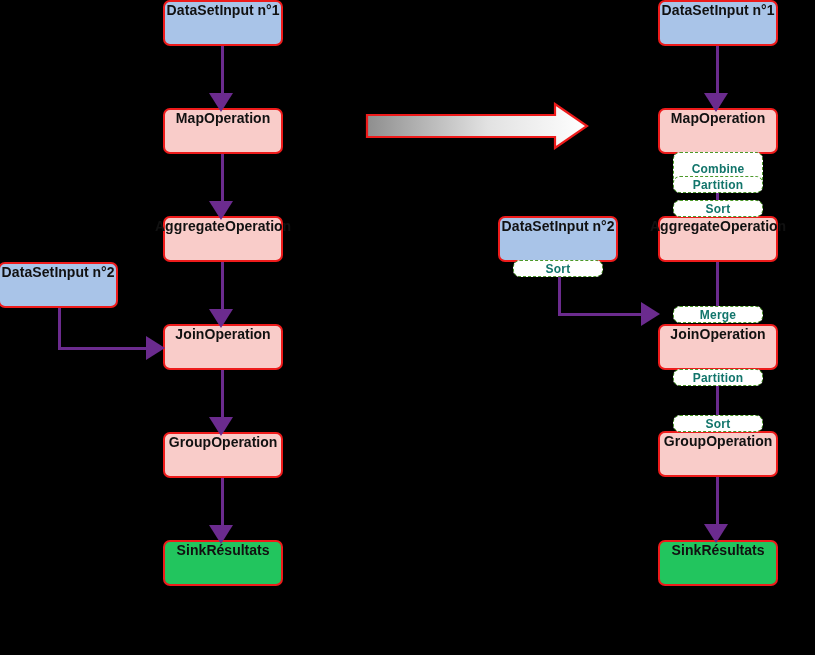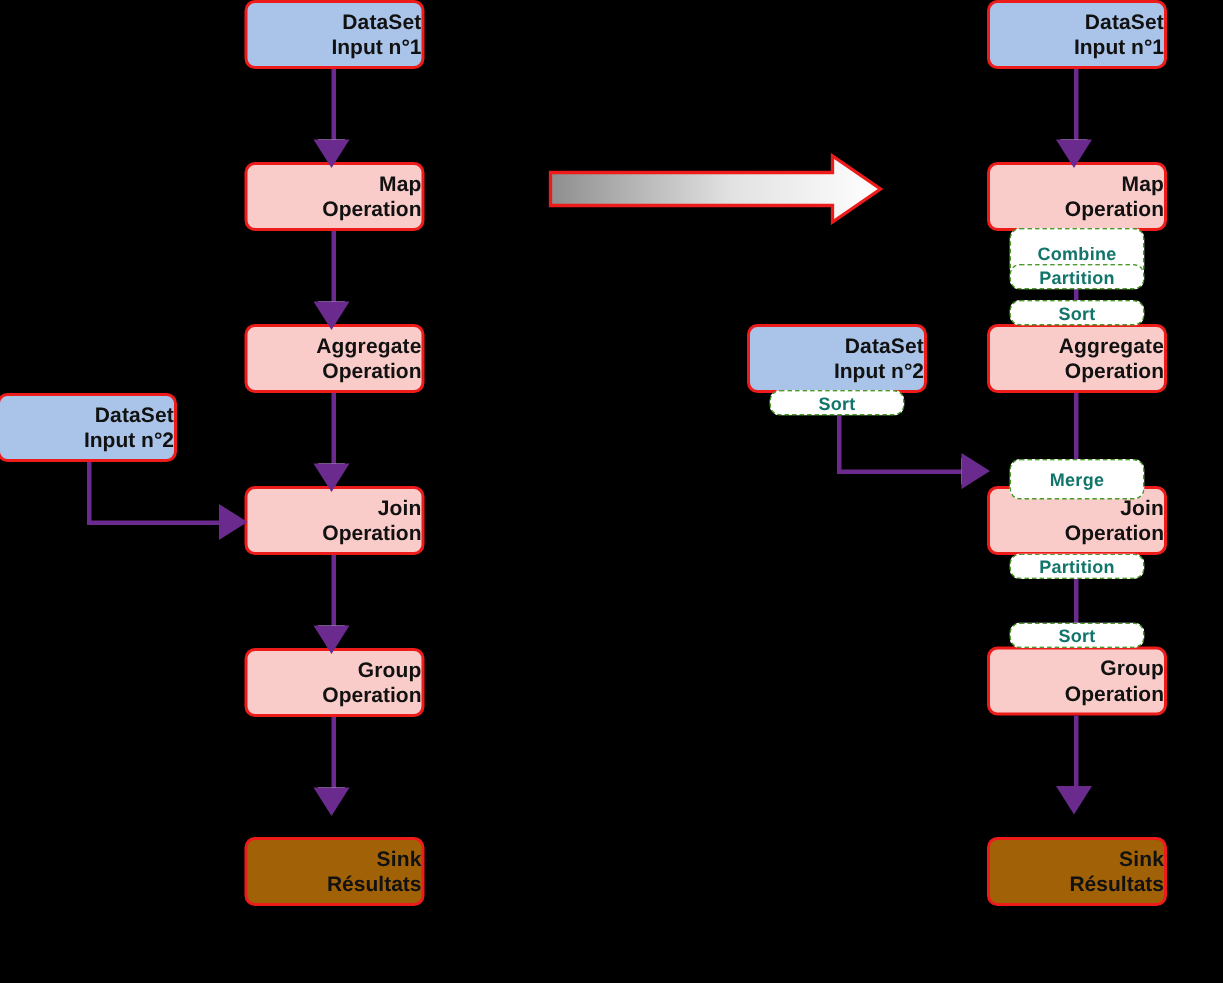--- a/index.html
+++ b/index.html
@@ -20,39 +20,39 @@
     width: 815px;
     height: 655px;
   }
   
   .node {
     position: absolute;
     box-sizing: border-box;
     border: 2px solid #ee1b1b;
     border-radius: 7px;
     display: flex;
-    flex-direction: column;
-    align-items: flex-end;
+    flex-direction: row;
+    align-items: flex-start;
     justify-content: center;
     line-height: 1.18;
     text-align: center;
     color: #111111;
   }
   .node .t1 {
     font-size: 14px;
     font-weight: bold;
     letter-spacing: 0.1px;
   }
   .node .t2 {
     font-size: 14px;
     font-weight: bold;
   }
   .node.dataset { background: #a9c4e8; }
   .node.op      { background: #f9ccc9; }
-  .node.sink    { background: #a16207; margin-top: 18px; }
+  .node.sink    { background: #22c55e; }
 
   
   .tag {
     position: absolute;
     box-sizing: border-box;
     background: #ffffff;
     border: 1.5px dashed #4c9a2a;
     border-radius: 7px;
     display: flex;
     align-items: center;
@@ -211,21 +211,21 @@
   <div class="node dataset" style="left:498px; top:216px; width:120px; height:46px;">
     <span class="t1">DataSet</span>
     <span class="t2">Input n°2</span>
   </div>
   <div class="tag" style="left:513px; top:260px; width:90px; height:17px;">Sort</div>
 
   <div class="conn v" style="left:558px; top:277px; height:38px;"></div>
   <div class="conn h" style="left:558px; top:313px; width:83px;"></div>
   <div class="arrowhead-right" style="left:641px; top:305px;"></div>
 
-  <div class="tag" style="left:673px; top:306px; width:90px; height:27px;">Merge</div>
+  <div class="tag" style="left:673px; top:306px; width:90px; height:17px;">Merge</div>
 
   <div class="node op" style="left:658px; top:324px; width:120px; height:46px;">
     <span class="t1">Join</span>
     <span class="t2">Operation</span>
   </div>
 
   <div class="conn v" style="left:716px; top:370px; height:62px;"></div>
   <div class="tag" style="left:673px; top:369px; width:90px; height:17px;">Partition</div>
   <div class="tag" style="left:673px; top:415px; width:90px; height:17px;">Sort</div>
 

